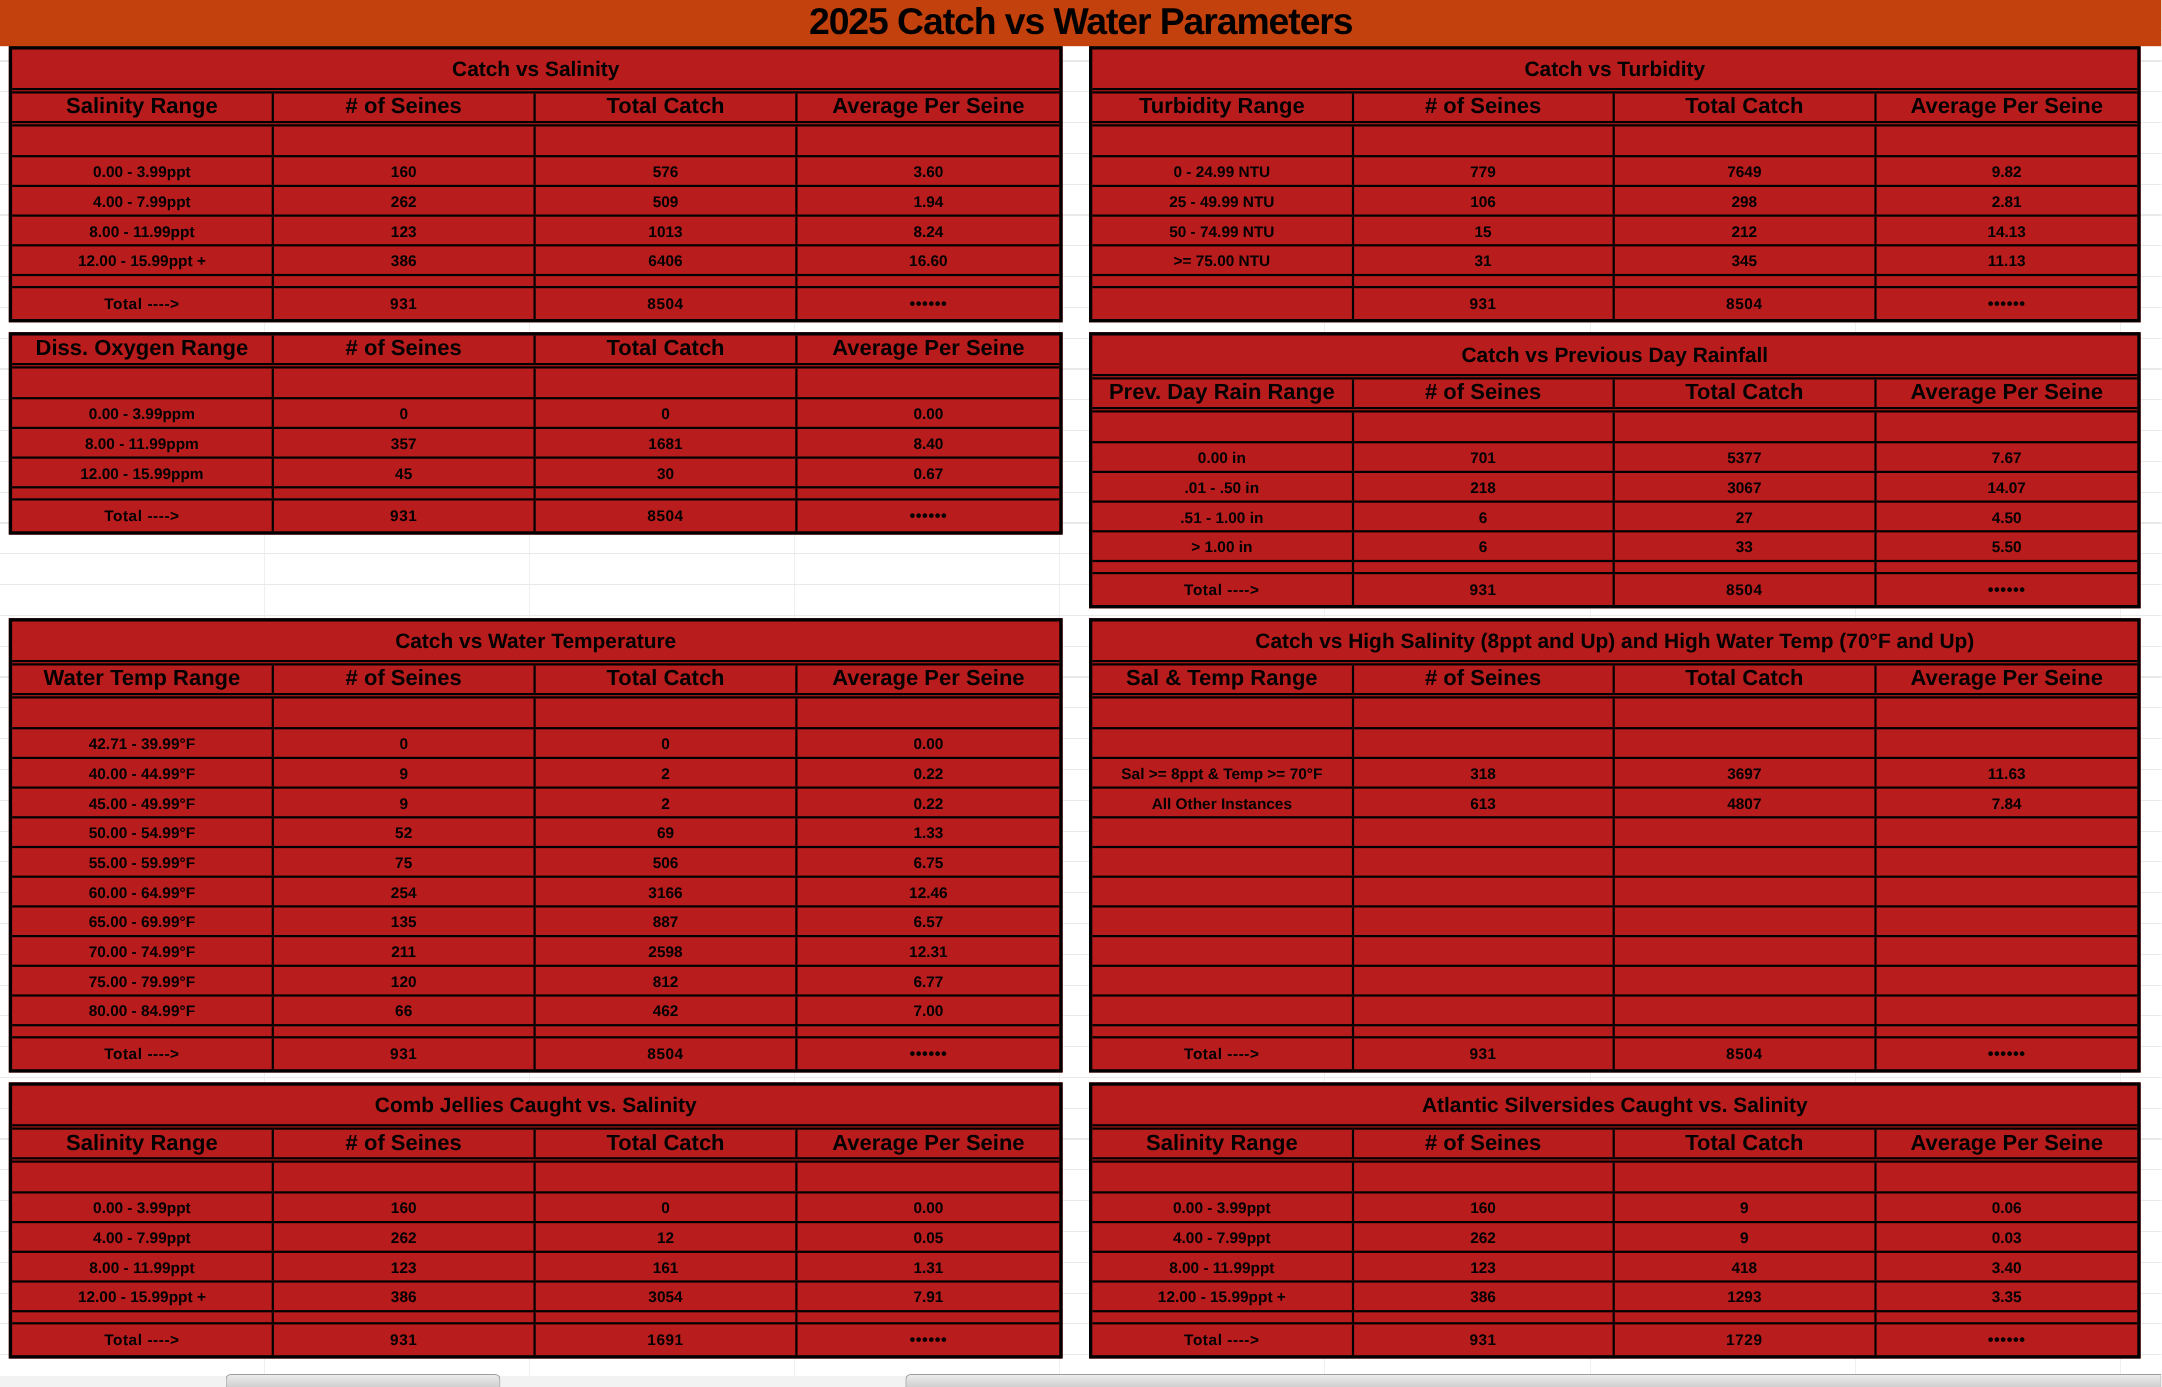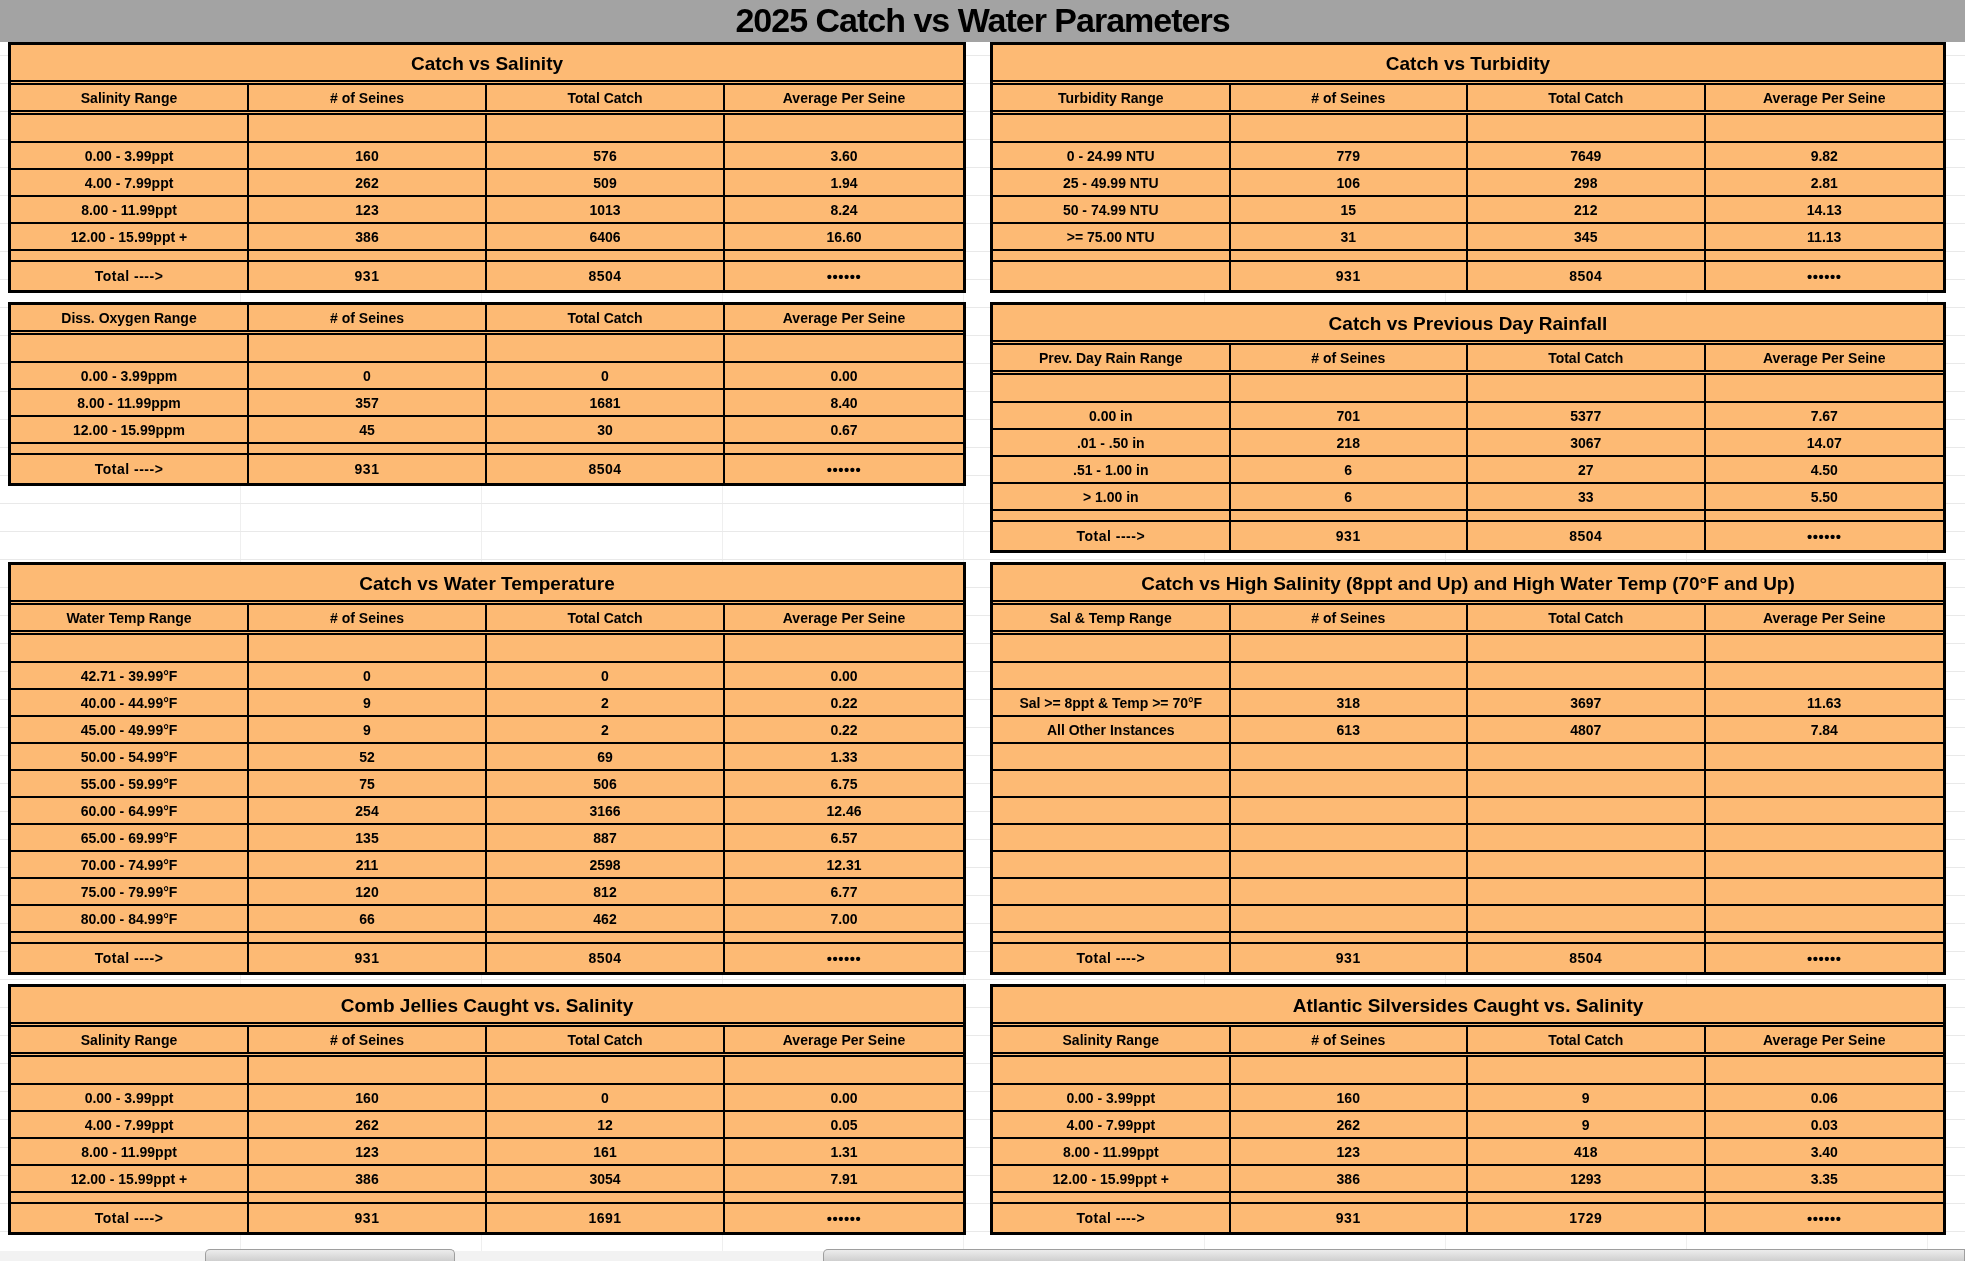--- a/index.html
+++ b/index.html
@@ -5,42 +5,42 @@
   html,body{margin:0;padding:0;}
   body{
     width:1965px;height:1261px;overflow:hidden;background:#fff;
     font-family:"Liberation Sans",sans-serif;color:#000;position:relative;
     background-image:
       repeating-linear-gradient(to bottom, transparent 0 27px, #e9e9e9 27px 28px),
       repeating-linear-gradient(to right, transparent 0 240px, #efefef 240px 241px);
   }
   .main-title{
     height:42px;line-height:40px;text-align:center;font-size:34px;font-weight:bold;
-    letter-spacing:-1px;background:#a3a3a3;margin:0;
+    letter-spacing:-1px;background:#c2410c;margin:0;
   }
   .bands{
     display:grid;grid-template-columns:958px 956px;column-gap:24px;
     padding-left:8px;row-gap:9px;
   }
   .ctable{
-    border:3px solid #000;background:#fdba74;align-self:start;
+    border:3px solid #000;background:#b91c1c;align-self:start;
   }
   .row{
     display:grid;grid-template-columns:1fr 1fr 1fr 1fr;box-sizing:border-box;
   }
   .cell{
     box-sizing:border-box;border-right:2px solid #000;
     display:flex;align-items:center;justify-content:center;
     font-weight:bold;font-size:14px;overflow:hidden;white-space:nowrap;
   }
   .cell:last-child{border-right:none;}
   .r-title{display:block;height:40px;border-bottom:5px double #000;
     text-align:center;font-size:19px;font-weight:bold;line-height:37px;box-sizing:border-box;}
   .r-head{height:30px;border-bottom:5px double #000;}
-  .r-head .cell{font-size:14px;}
+  .r-head .cell{font-size:20px;}
   .r-spacer{height:28px;border-bottom:2px solid #000;}
   .r-data{height:27px;border-bottom:2px solid #000;}
   .r-data:last-of-type{}
   .r-thin{height:11px;border-bottom:2px solid #000;}
   .r-total{height:28px;}
   .r-total .cell{letter-spacing:0.5px;}
   .dots{letter-spacing:1px;font-size:15px;}
   
   .bottom-strip{
     position:absolute;left:0;bottom:0;width:1965px;height:10px;background:#f2f2f2;

